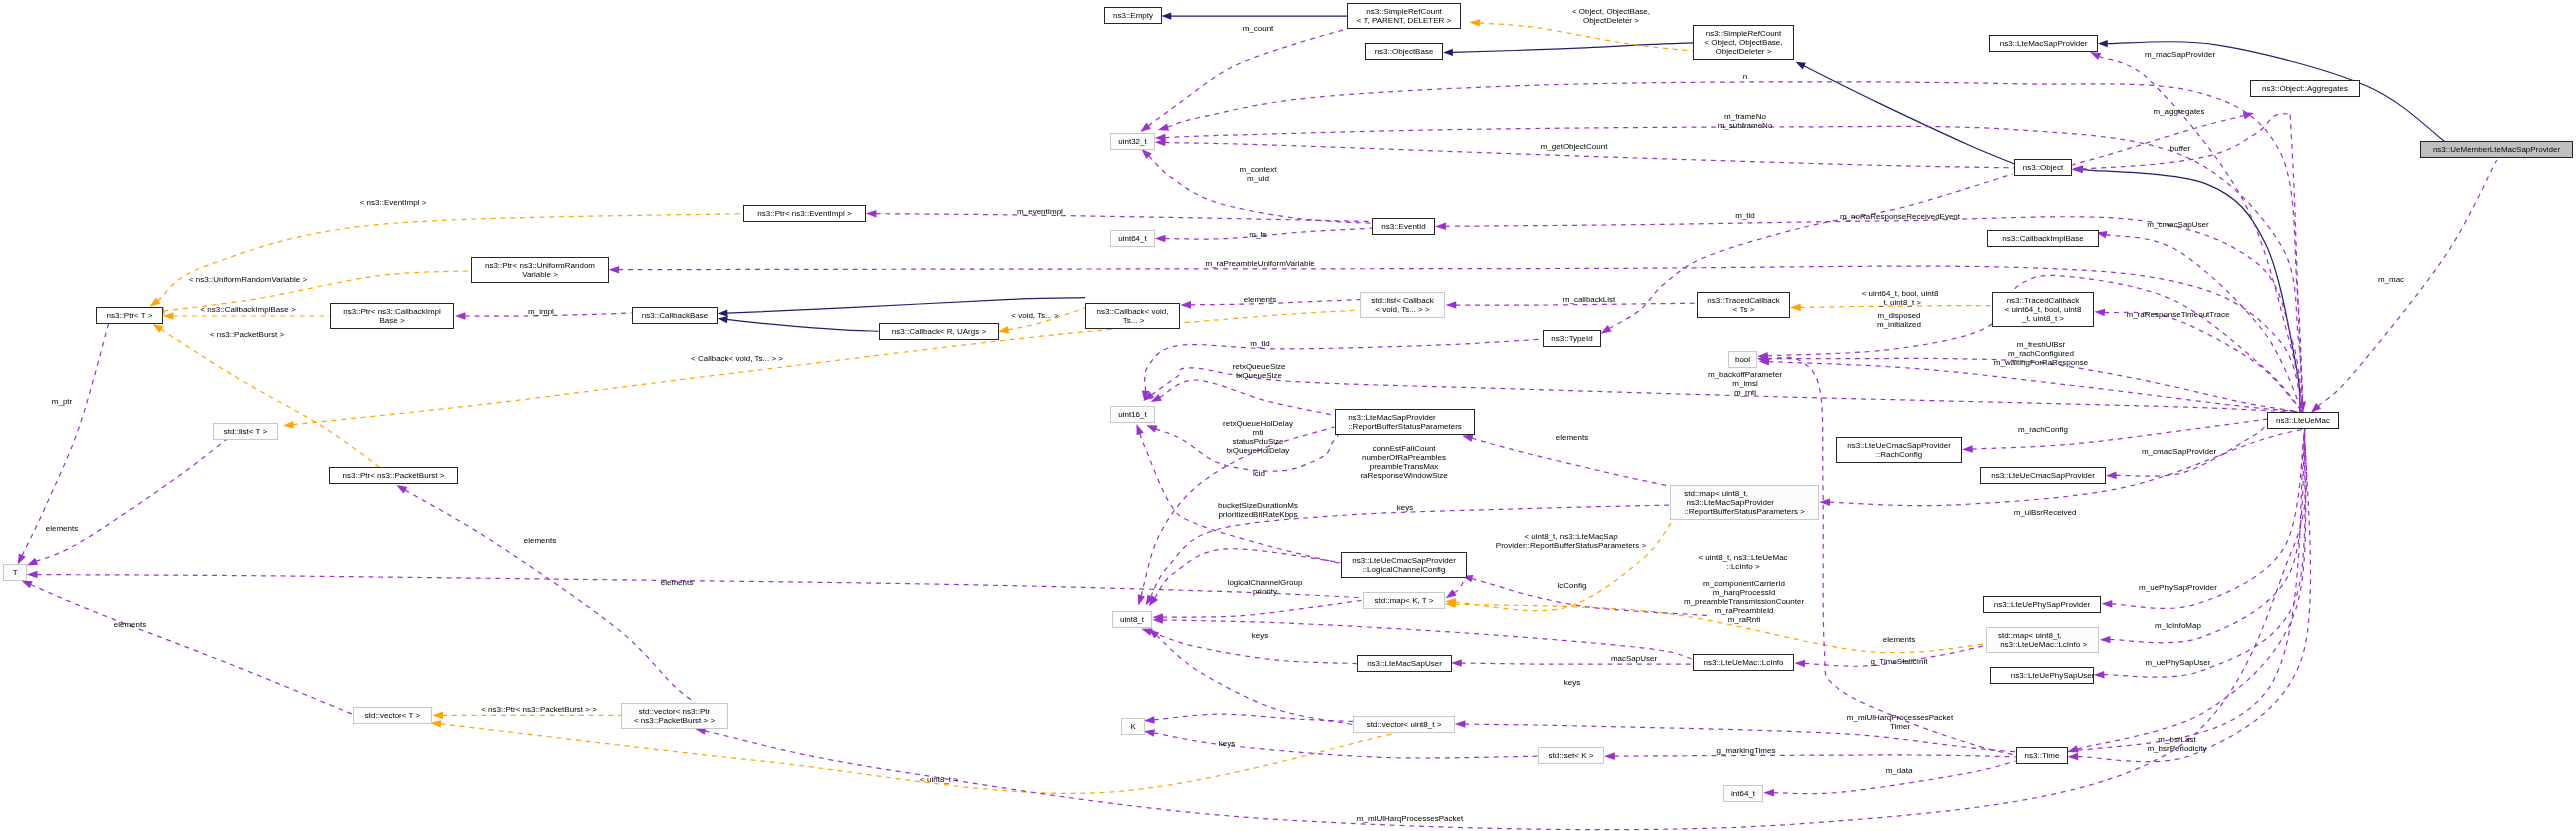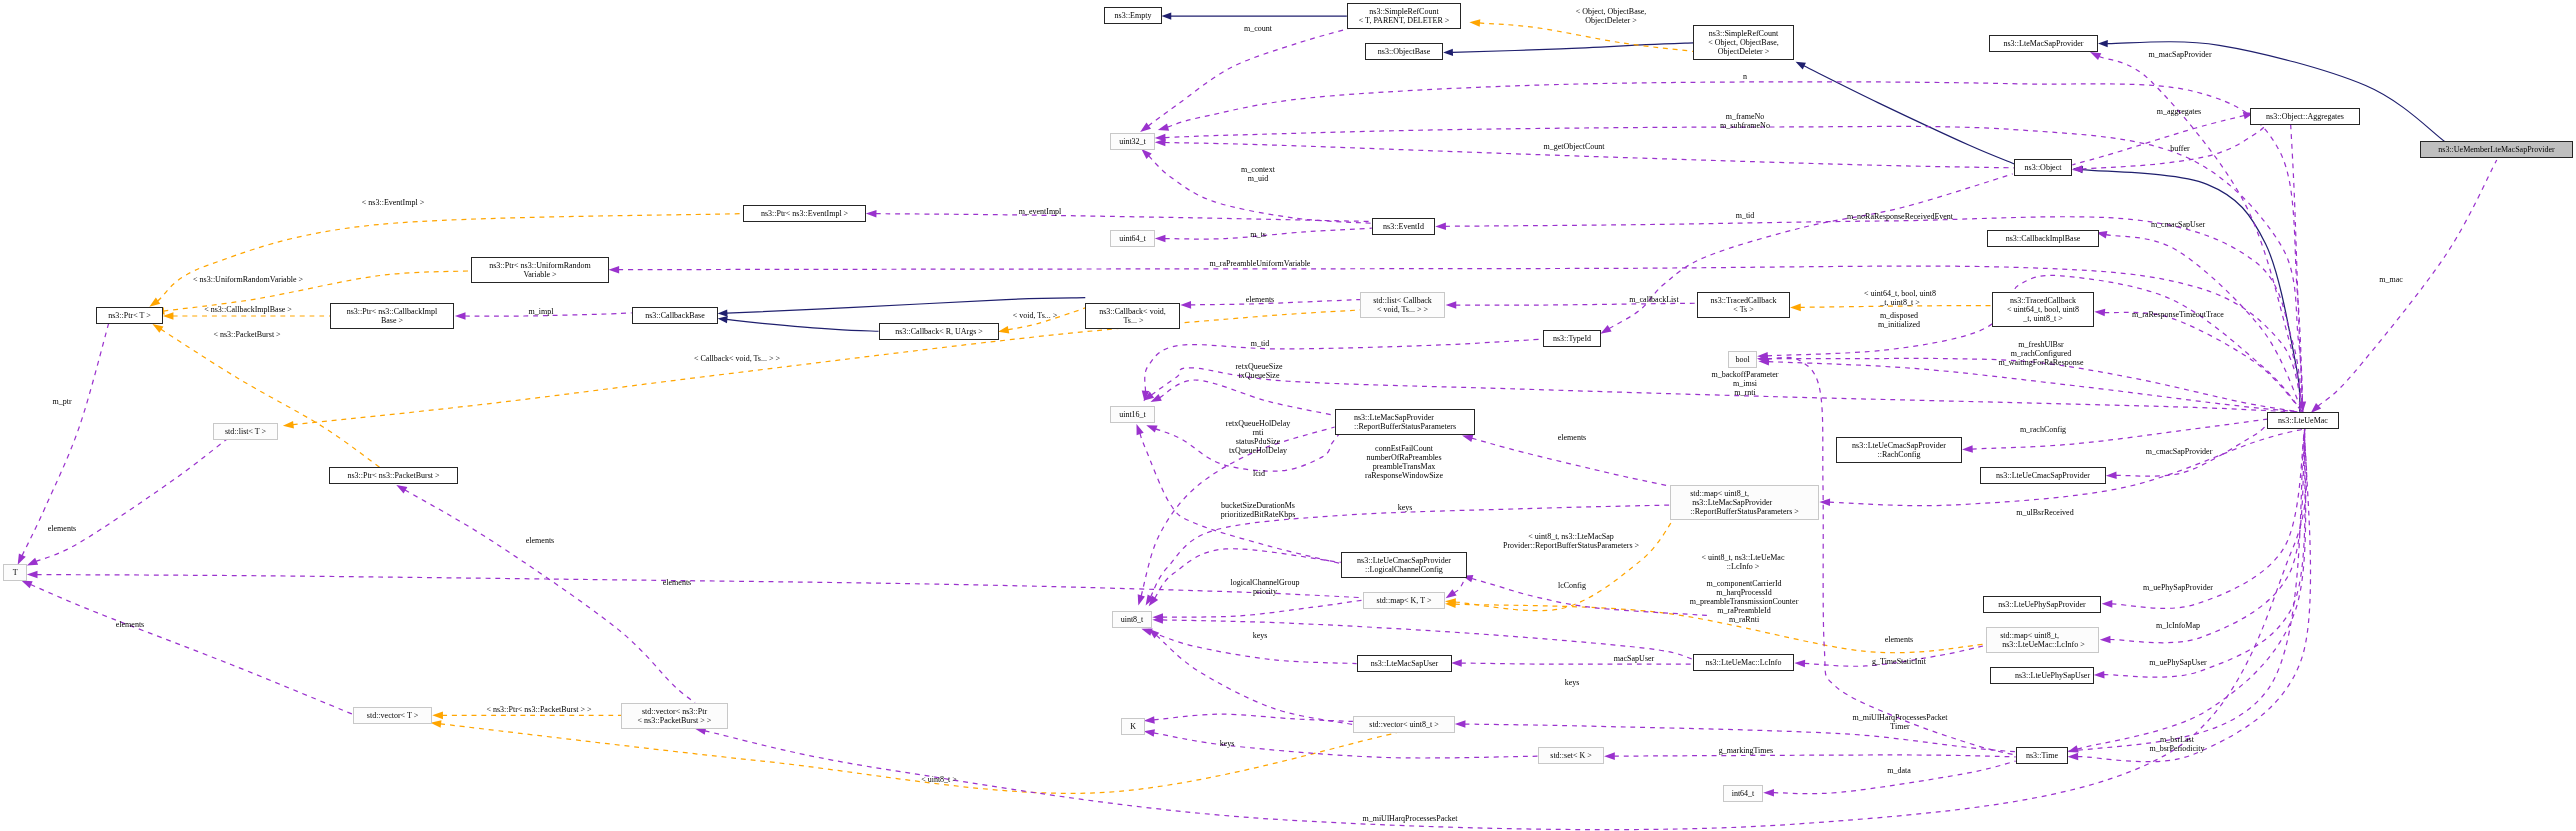--- a/index.html
+++ b/index.html
@@ -1,19 +1,19 @@
 <!DOCTYPE html>
 <html style="font-size:9.8px"><head>
 <meta charset="utf-8">
 <title>ns3::UeMemberLteMacSapProvider collaboration diagram</title>
 <style>
   html,body{margin:0;padding:0;background:#fff;}
   #stage{position:relative;width:2576px;height:832px;background:#fff;overflow:hidden;
          -webkit-font-smoothing:antialiased;
-         font-family:Liberation Serif, serif;}
+         font-family:Liberation Sans, sans-serif;}
   svg#edges{position:absolute;left:0;top:0;width:2576px;height:832px;}
   .node{position:absolute;box-sizing:border-box;display:flex;align-items:center;
         justify-content:center;text-align:center;background:#fff;font-size:8px;
         line-height:9.1px;color:#000;white-space:pre;letter-spacing:0px;}
   .node.solid{border:1.2px solid #262626;background:#fff;}
   .node.faint{border:1px solid #c8c8c8;background:#fcfcfc;}
   .node.cur{border:1.2px solid #262626;background:#bfbfbf;}
   .elabel{position:absolute;font-size:8px;line-height:9.1px;color:#000;white-space:pre;
           text-align:center;transform:translate(-50%,-50%);}
 </style>
@@ -341,21 +341,21 @@
     </svg>
   <div id="nodelayer">
       <div class="node solid" style="left: 1104px; top: 7.3px; width: 58px; height: 16.5px;"><span>ns3::Empty</span></div>
       <div class="node solid" style="left: 1347px; top: 3px; width: 114px; height: 25.6px;"><span>ns3::SimpleRefCount
 &lt; T, PARENT, DELETER &gt;</span></div>
       <div class="node solid" style="left: 1365px; top: 43px; width: 78px; height: 16.5px;"><span>ns3::ObjectBase</span></div>
       <div class="node solid" style="left: 1693px; top: 25px; width: 101px; height: 35px;"><span>ns3::SimpleRefCount
 &lt; Object, ObjectBase,
 ObjectDeleter &gt;</span></div>
       <div class="node solid" style="left: 1989px; top: 35px; width: 109px; height: 16.5px;"><span>ns3::LteMacSapProvider</span></div>
-      <div class="node solid" style="left: 2250px; top: 108px; width: 110px; height: 16.5px;"><span>ns3::Object::Aggregates</span></div>
+      <div class="node solid" style="left: 2250px; top: 80px; width: 110px; height: 16.5px;"><span>ns3::Object::Aggregates</span></div>
       <div class="node cur" style="left: 2420px; top: 141px; width: 153px; height: 16.5px;"><span>ns3::UeMemberLteMacSapProvider</span></div>
       <div class="node faint" style="left: 1110px; top: 133px; width: 45px; height: 16.5px;"><span>uint32_t</span></div>
       <div class="node solid" style="left: 2014px; top: 159px; width: 58px; height: 16.5px;"><span>ns3::Object</span></div>
       <div class="node solid" style="left: 743px; top: 205px; width: 123px; height: 16.5px;"><span>ns3::Ptr&lt; ns3::EventImpl &gt;</span></div>
       <div class="node faint" style="left: 1110px; top: 230px; width: 45px; height: 16.5px;"><span>uint64_t</span></div>
       <div class="node solid" style="left: 1372px; top: 218px; width: 63px; height: 16.5px;"><span>ns3::EventId</span></div>
       <div class="node solid" style="left: 1987px; top: 230px; width: 112px; height: 16.5px;"><span>ns3::CallbackImplBase</span></div>
       <div class="node solid" style="left: 471px; top: 257px; width: 138px; height: 25.6px;"><span>ns3::Ptr&lt; ns3::UniformRandom
 Variable &gt;</span></div>
       <div class="node solid" style="left: 96px; top: 307px; width: 67px; height: 16.5px;"><span>ns3::Ptr&lt; T &gt;</span></div>
@@ -422,21 +422,21 @@
       <div class="elabel" style="left: 393px; top: 203px;">&lt; ns3::EventImpl &gt;</div>
       <div class="elabel" style="left: 1040px; top: 212px;">m_eventImpl</div>
       <div class="elabel" style="left: 2178px; top: 225px;">m_cmacSapUser</div>
       <div class="elabel" style="left: 1745px; top: 216px;">m_tid</div>
       <div class="elabel" style="left: 1900px; top: 217px;">m_noRaResponseReceivedEvent</div>
       <div class="elabel" style="left: 1258px; top: 235px;">m_ts</div>
       <div class="elabel" style="left: 1260px; top: 264px;">m_raPreambleUniformVariable</div>
       <div class="elabel" style="left: 2391px; top: 280px;">m_mac</div>
       <div class="elabel" style="left: 248px; top: 280px;">&lt; ns3::UniformRandomVariable &gt;</div>
       <div class="elabel" style="left: 1260px; top: 300px;">elements</div>
-      <div class="elabel" style="left: 1654px; top: 300px; text-align: center;">m_callbackList</div>
+      <div class="elabel" style="left: 1589px; top: 300px; text-align: center;">m_callbackList</div>
       <div class="elabel" style="left: 1900px; top: 298px;">&lt; uint64_t, bool, uint8
 _t, uint8_t &gt;</div>
       <div class="elabel" style="left: 541px; top: 312px;">m_impl</div>
       <div class="elabel" style="left: 248px; top: 310px;">&lt; ns3::CallbackImplBase &gt;</div>
       <div class="elabel" style="left: 2178px; top: 315px;">m_raResponseTimeoutTrace</div>
       <div class="elabel" style="left: 1035px; top: 316px;">&lt; void, Ts... &gt;</div>
       <div class="elabel" style="left: 1899px; top: 320px;">m_disposed
 m_initialized</div>
       <div class="elabel" style="left: 247px; top: 335px;">&lt; ns3::PacketBurst &gt;</div>
       <div class="elabel" style="left: 1260px; top: 344px;">m_tid</div>

